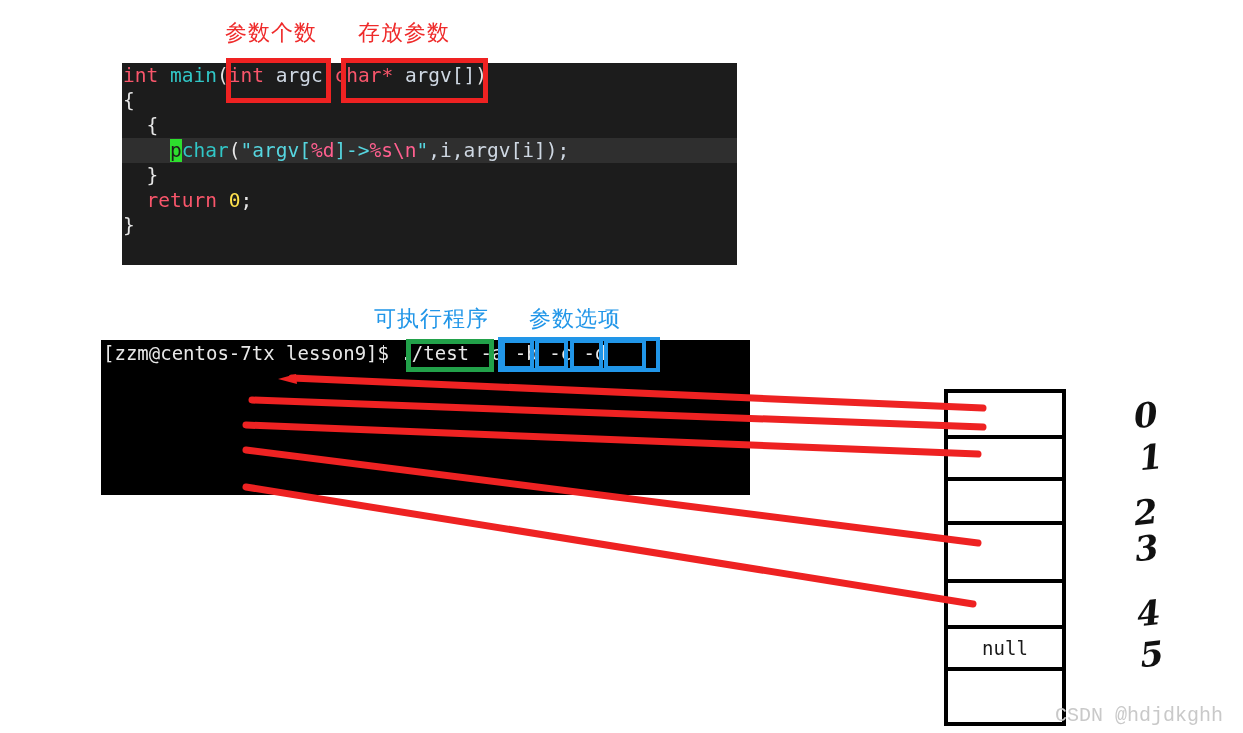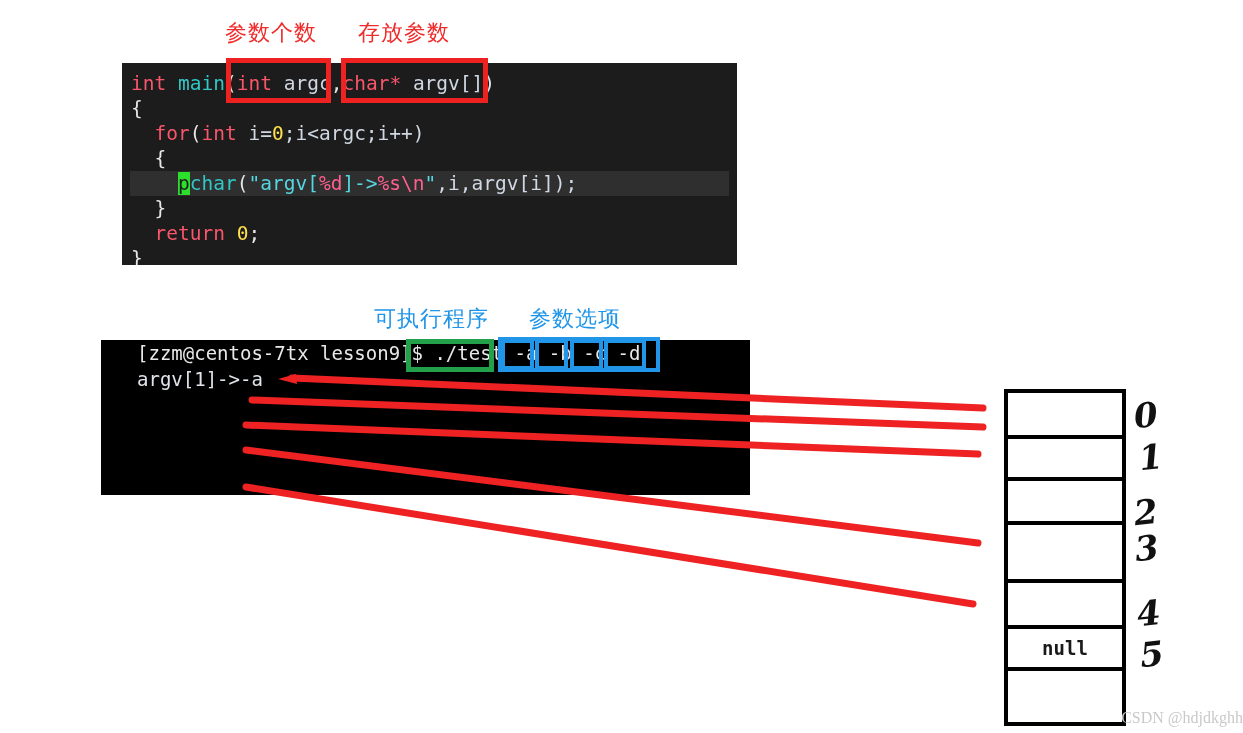--- a/index.html
+++ b/index.html
@@ -39,21 +39,21 @@
     position: absolute;
     left: 122px;
     top: 63px;
     width: 615px;
     height: 202px;
     background: #1c1c1c;
     font-family: "DejaVu Sans Mono", "Liberation Mono", monospace;
     font-size: 19.5px;
     line-height: 25px;
     color: #d8d8d8;
-    padding: 8px;
+    padding: 0;
     box-sizing: border-box;
     overflow: hidden;
   }
   .code-line {
     height: 25px;
     line-height: 25px;
     white-space: pre;
     padding-left: 1px;
   }
   .code-line.hl { background: #2f2f2f; }
@@ -88,33 +88,31 @@
     font-size: 19px;
     line-height: 26px;
     color: #e7e7e7;
     overflow: hidden;
   }
   .term-line {
     height: 26px;
     line-height: 26px;
     white-space: pre;
     padding-left: 2px;
-    margin-left: 34px;
   }
   .t-prompt { color: #e8e8e8; }
   .t-out    { color: #e0e4ea; }
 
   
   .array-table {
     position: absolute;
-    left: 1004px;
+    left: 944px;
     top: 389px;
     width: 134px;
     height: 337px;
-    font-weight: bold;
   }
   .array-cell {
     position: absolute;
     left: 0;
     width: 122px;
     box-sizing: border-box;
     border: 4px solid #000000;
     background: #ffffff;
     font-family: "DejaVu Sans Mono", "Liberation Mono", monospace;
     font-size: 19px;
@@ -131,24 +129,24 @@
     font-size: 34px;
     color: #111111;
     font-style: italic;
     font-weight: 600;
     transform: rotate(-6deg);
   }
 
   
   .watermark {
     position: absolute;
-    right: 0;
+    right: 20px;
     bottom: 6px;
-    font-family: Liberation Serif, serif;
-    font-size: 16px;
+    font-family: Liberation Mono, monospace;
+    font-size: 20px;
     color: #c9c9c9;
     white-space: nowrap;
   }
 
   .arrows-svg {
     position: absolute;
     left: 0; top: 0;
     width: 1243px;
     height: 733px;
     pointer-events: none;
@@ -158,37 +156,35 @@
 <body>
 
 <div class="stage">
 
   <div class="anno-label anno-red" style="left:225px; top:18px;">参数个数</div>
   <div class="anno-label anno-red" style="left:358px; top:18px;">存放参数</div>
 
   <div class="code-block" id="code-block">
       <div class="code-line"><span class="c-kw">int</span><span class="c-punct"> </span><span class="c-fn">main</span><span class="c-punct">(</span><span class="c-kw">int</span><span class="c-punct"> </span><span class="c-var">argc</span><span class="c-punct">,</span><span class="c-kw">char</span><span class="c-kw">*</span><span class="c-punct"> </span><span class="c-var">argv[]</span><span class="c-punct">)</span></div>
       <div class="code-line"><span class="c-punct">{</span></div>
-      <div class="code-line"><span class="c-punct">  </span><span class="c-kw">for</span><span class="c-punct">(</span><span class="c-kw">int</span><span class="c-var"> i=</span><span class="c-num">0</span><span class="c-var">;i&lt;argc;i++)</span></div>
       <div class="code-line"><span class="c-punct">  {</span></div>
       <div class="code-line hl"><span class="c-punct">    </span><span class="c-cursor">p</span><span class="c-fn">char</span><span class="c-punct">(</span><span class="c-str">"argv[</span><span class="c-fmt">%d</span><span class="c-str">]-&gt;</span><span class="c-fmt">%s</span><span class="c-fmt">\n</span><span class="c-str">"</span><span class="c-var">,i,argv[i]);</span></div>
       <div class="code-line"><span class="c-punct">  }</span></div>
       <div class="code-line"><span class="c-punct">  </span><span class="c-kw">return</span><span class="c-punct"> </span><span class="c-num">0</span><span class="c-punct">;</span></div>
       <div class="code-line"><span class="c-punct">}</span></div>
     </div>
 
   <div class="hl-box box-red" style="left:226px; top:58px; width:105px; height:45px;"></div>
   <div class="hl-box box-red" style="left:341px; top:58px; width:147px; height:45px;"></div>
 
   <div class="anno-label anno-blue" style="left:374px; top:304px;">可执行程序</div>
   <div class="anno-label anno-blue" style="left:529px; top:304px;">参数选项</div>
 
   <div class="terminal" id="terminal">
       <div class="term-line"><span class="t-prompt">[zzm@centos-7tx lesson9]$ </span><span class="t-prompt">./test -a -b -c -d</span></div>
-      <div class="term-line t-out">argv[1]-&gt;-a</div>
     </div>
 
   <div class="hl-box box-green" style="left:406px; top:339px; width:88px; height:33px;"></div>
 
   <div class="hl-box box-blue" style="left:498px; top:337px; width:162px; height:35px;"></div>
   <div class="hl-box box-blue" style="left:501px; top:339px; width:33px; height:31px;"></div>
   <div class="hl-box box-blue" style="left:535px; top:339px; width:33px; height:31px;"></div>
   <div class="hl-box box-blue" style="left:570px; top:339px; width:33px; height:31px;"></div>
   <div class="hl-box box-blue" style="left:604px; top:339px; width:42px; height:31px;"></div>
 

